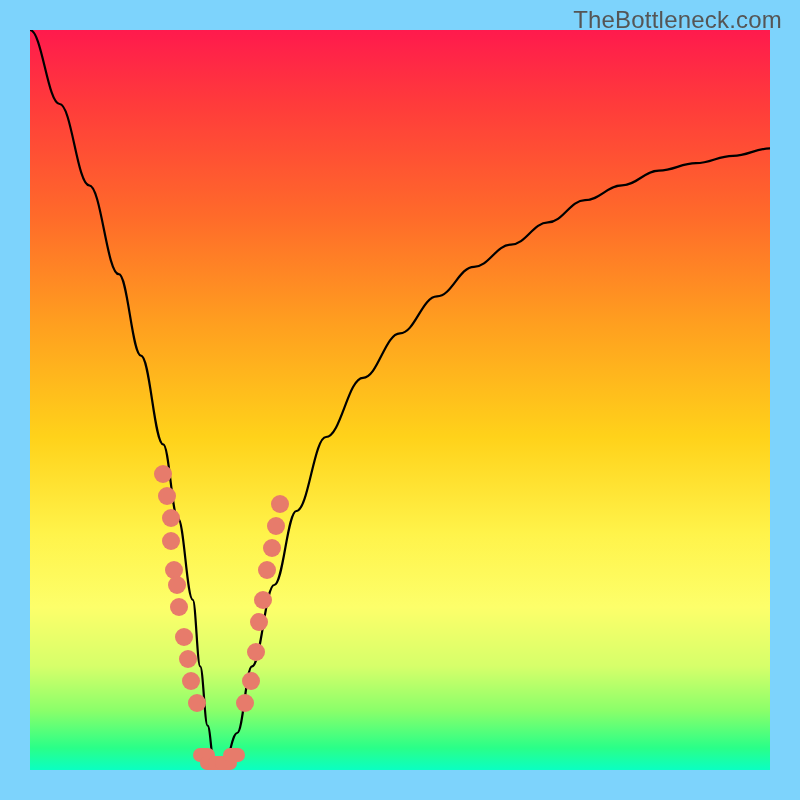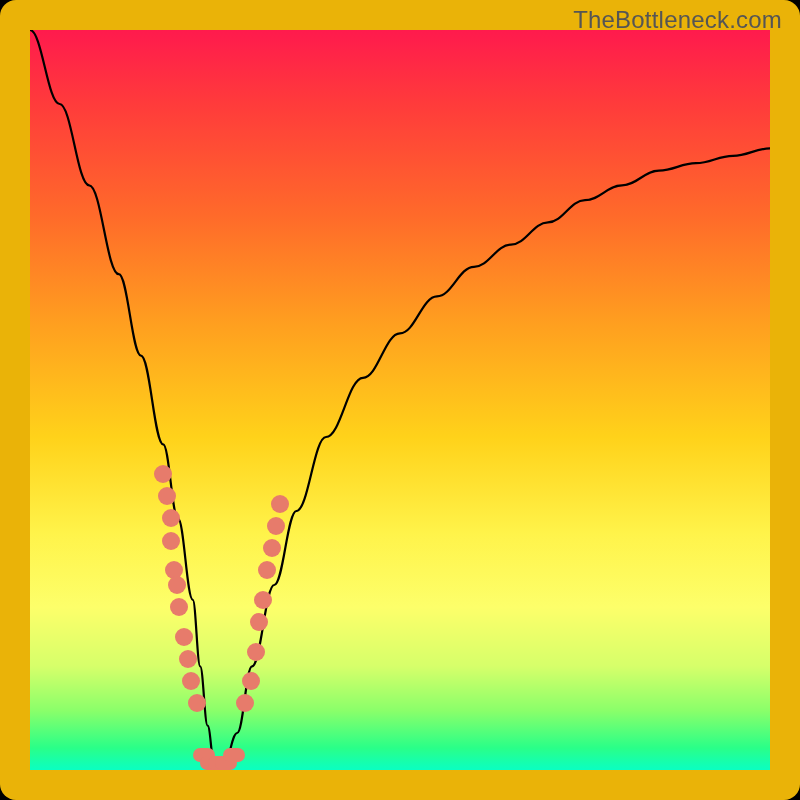--- a/index.html
+++ b/index.html
@@ -1,22 +1,21 @@
 <!DOCTYPE html>
 <html><head>
 <meta charset="utf-8">
 <style>
   * { margin: 0; padding: 0; box-sizing: border-box; }
   html, body { width: 800px; height: 800px; overflow: hidden; background: #000; }
   .frame {
     position: absolute;
     left: 0; top: 0;
     width: 800px; height: 800px;
-    background: #eab308;
-    border-radius: 16px;
+    background: #7dd3fc;
   }
   .plot-area {
     position: absolute;
     left: 30px; top: 30px;
     width: 740px; height: 740px;
     background: linear-gradient(to bottom,
       #ff1a4d 0%,
       #ff3b3b 10%,
       #ff6a2a 25%,
       #ffa01f 40%,

